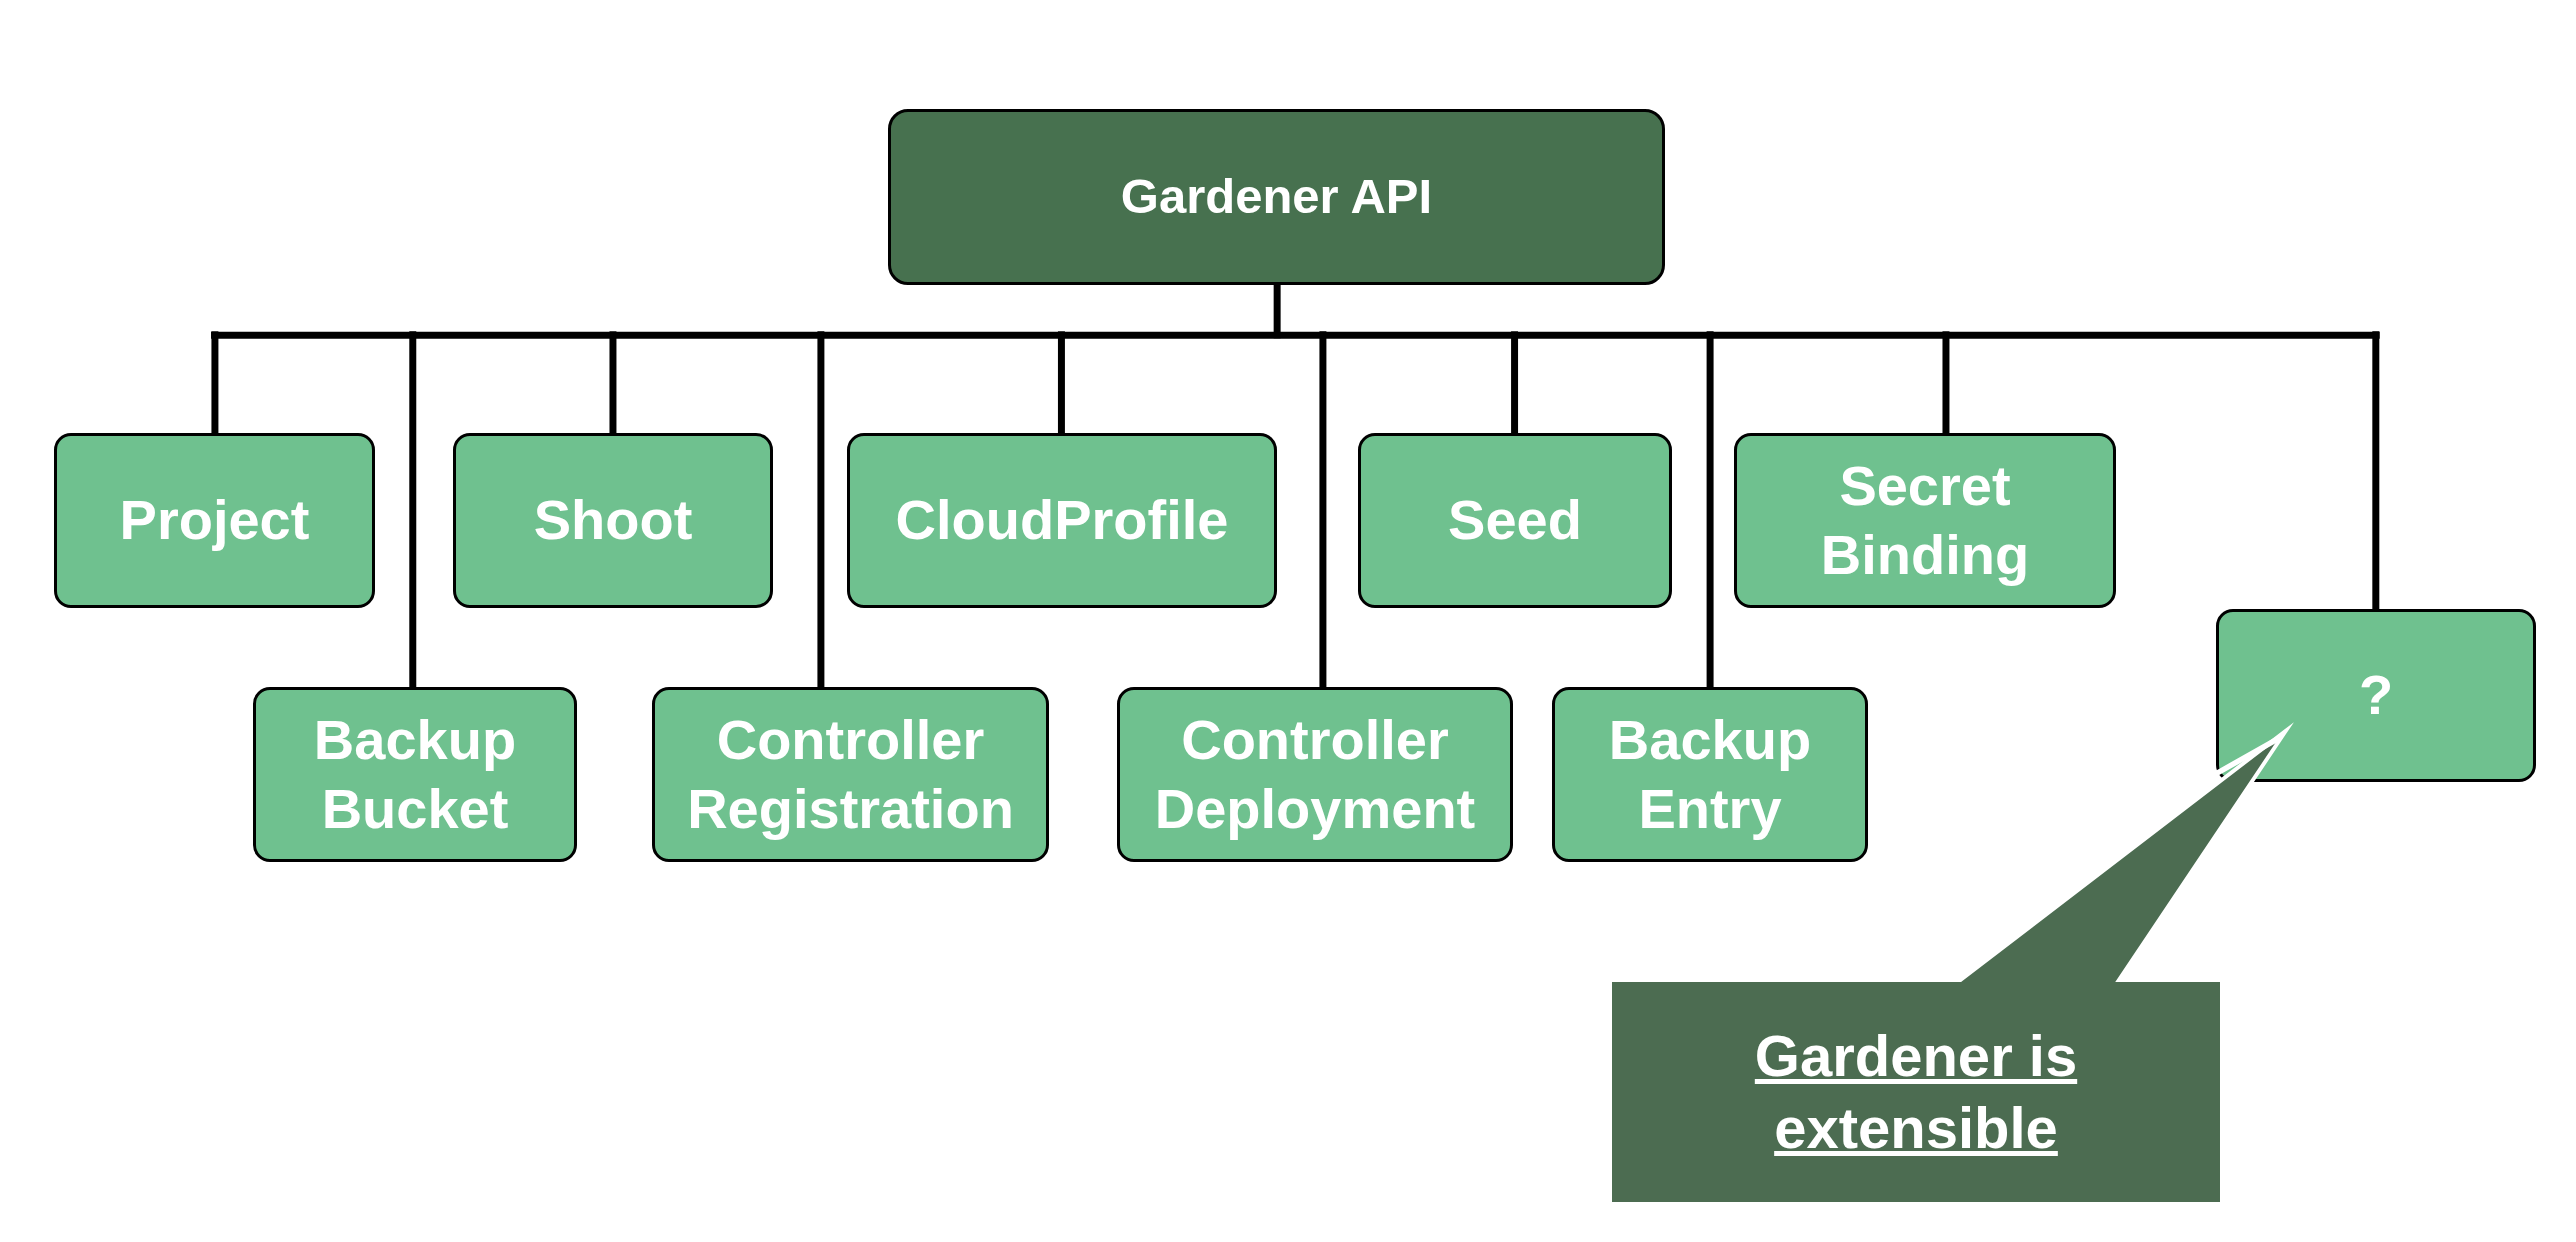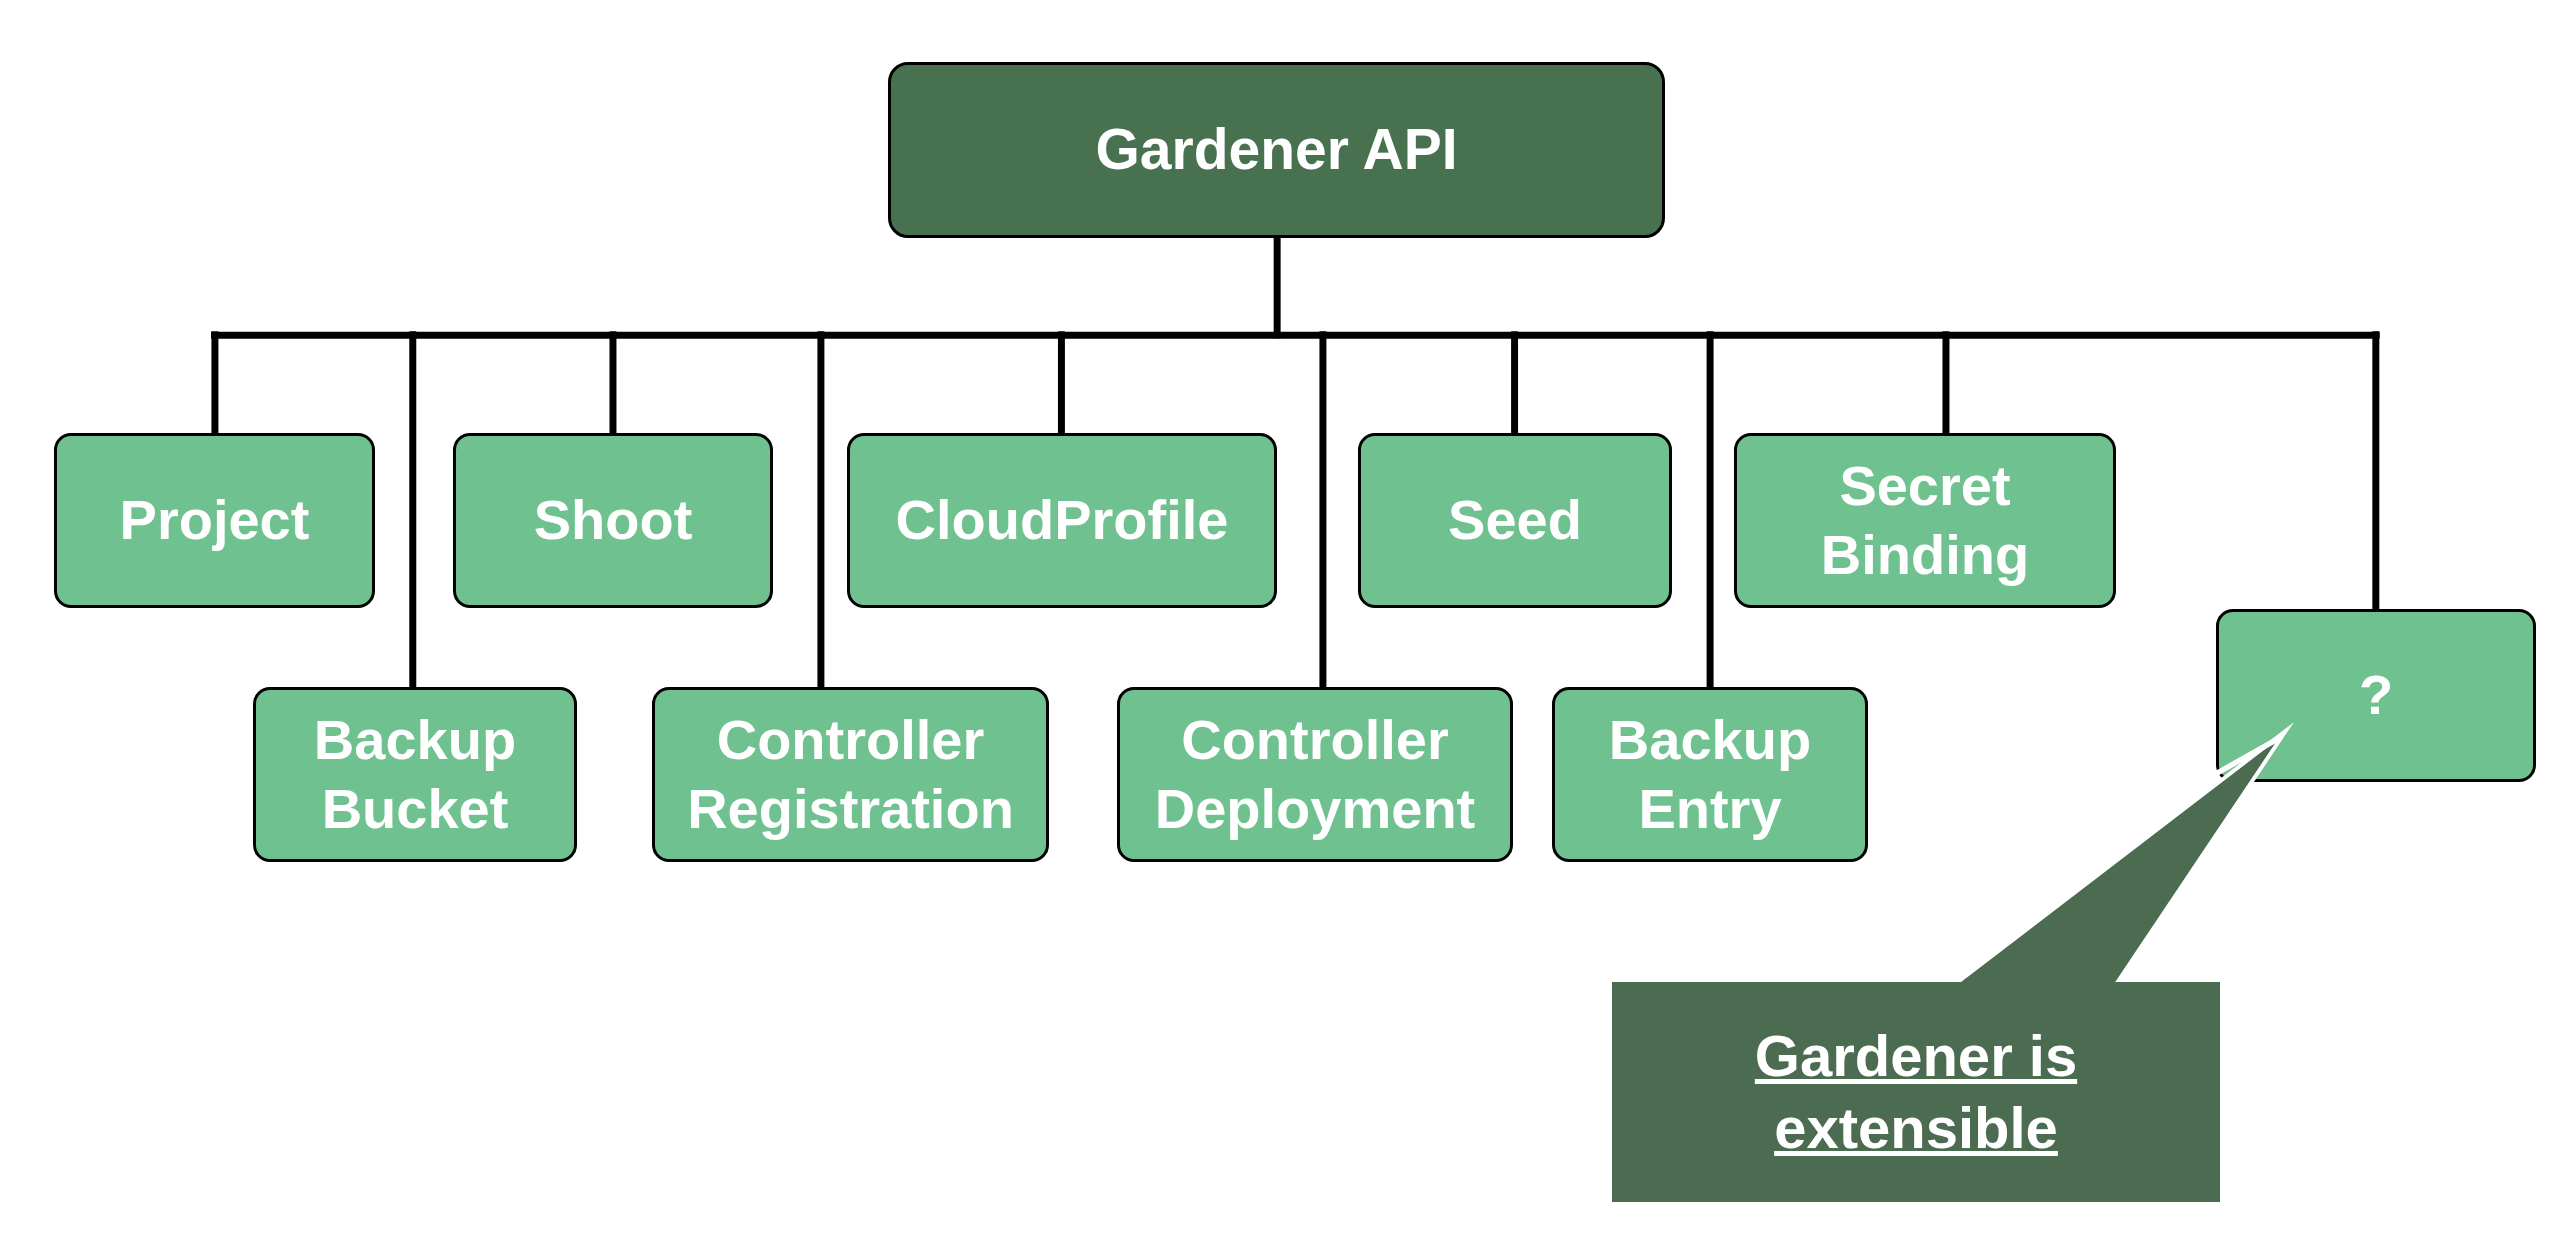--- a/index.html
+++ b/index.html
@@ -38,21 +38,22 @@
   .node.light {
     background: #6FC18F;
     border: 3.1px solid #000000;
     border-radius: 17px;
     font-size: 56px;
   }
   .node.dark {
     background: #47714F;
     border: 3.1px solid #000000;
     border-radius: 20px;
-    font-size: 57px;
+    font-size: 49px;
+    margin-top: 47px;
   }
   
   #n-root      { left: 888px; top:  62px; width: 777px; height: 176px; }
   #n-project   { left:   54px; top: 433px; width:  321px; height: 175px; border-radius: 17px; }
   #n-shoot     { left:  453px; top: 433px; width:  320px; height: 175px; }
   #n-cloud     { left: 847px; top: 433px; width:  430px; height: 175px; }
   #n-seed      { left: 1358px; top: 433px; width:  314px; height: 175px; justify-content: center; }
   #n-secret    { left: 1734px; top: 433px; width:  382px; height: 175px; }
   #n-bbucket   { left:  253px; top: 687px; width:  324px; height: 175px; }
   #n-creg      { left:  652px; top: 687px; width:  397px; height: 175px; }

